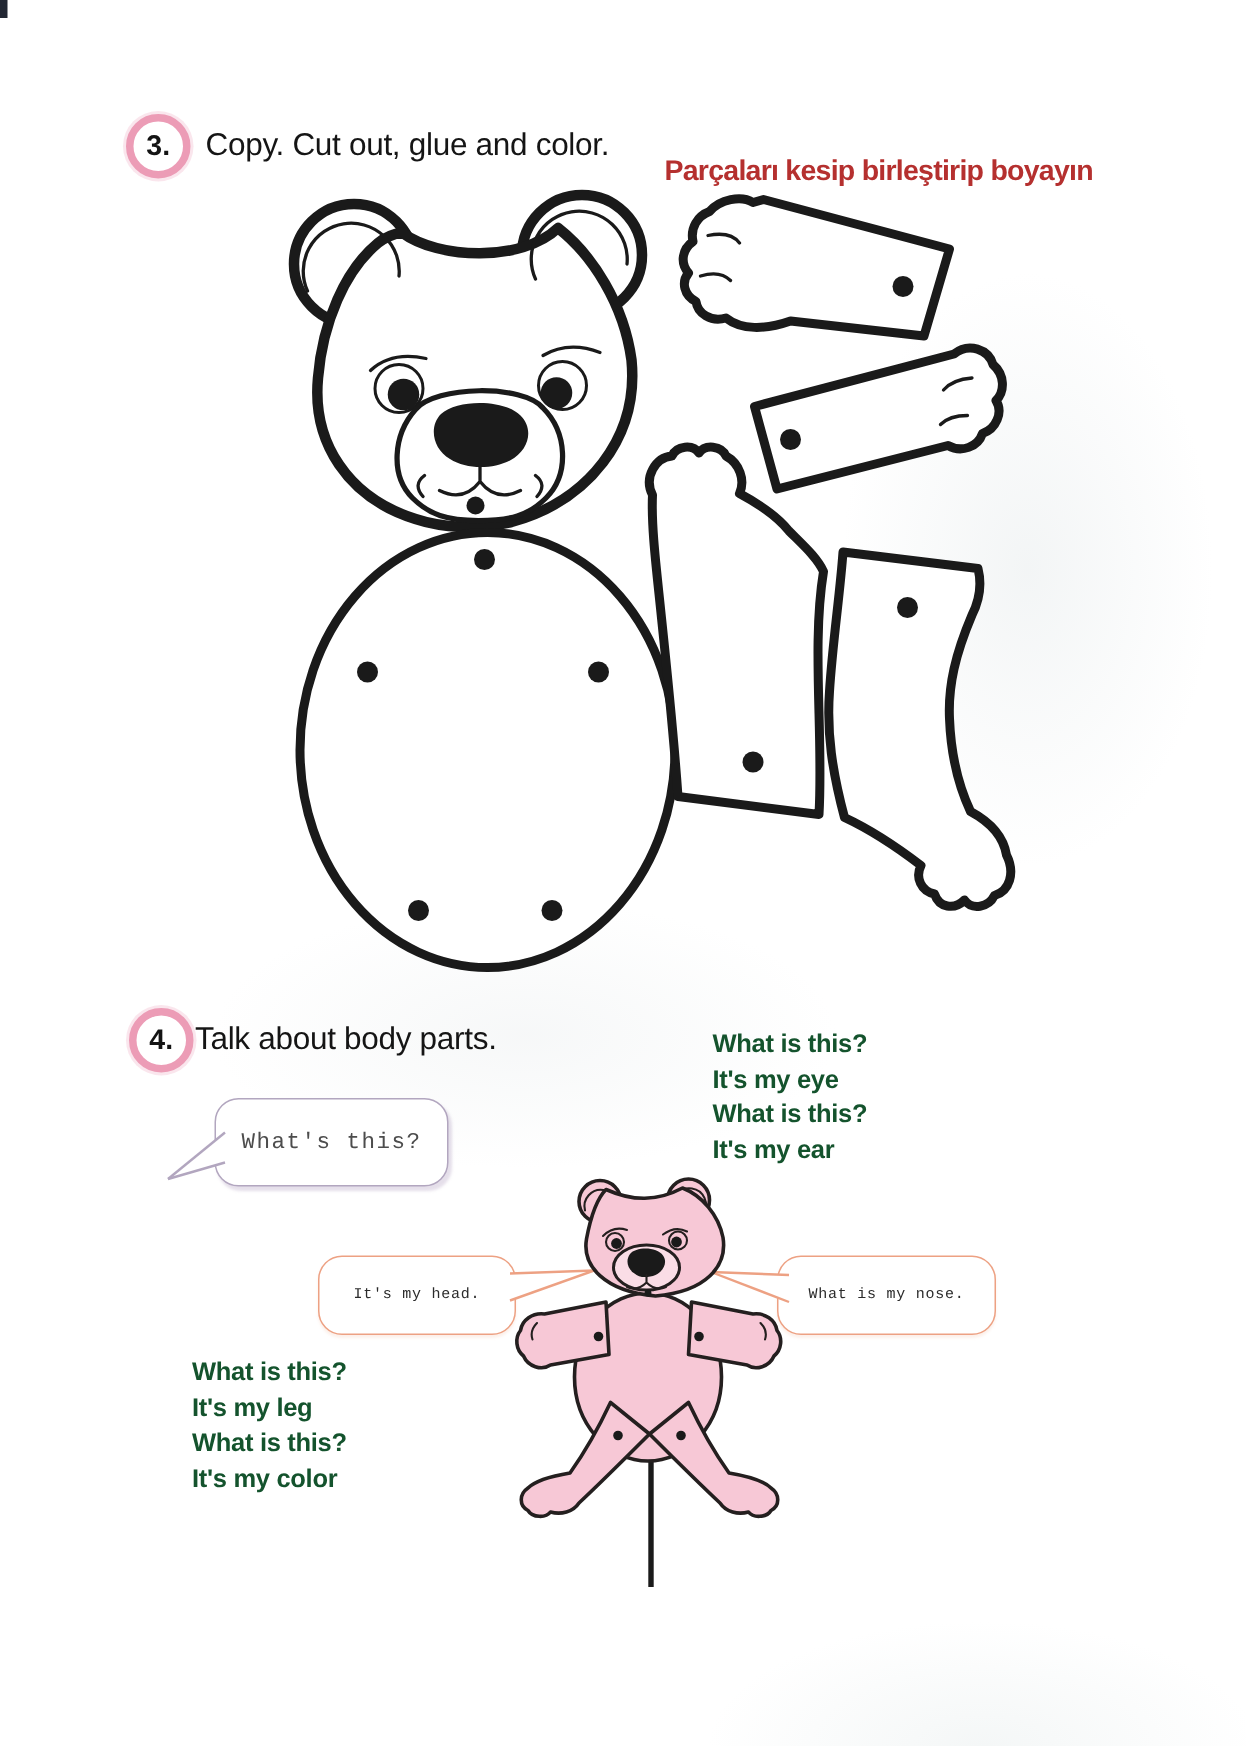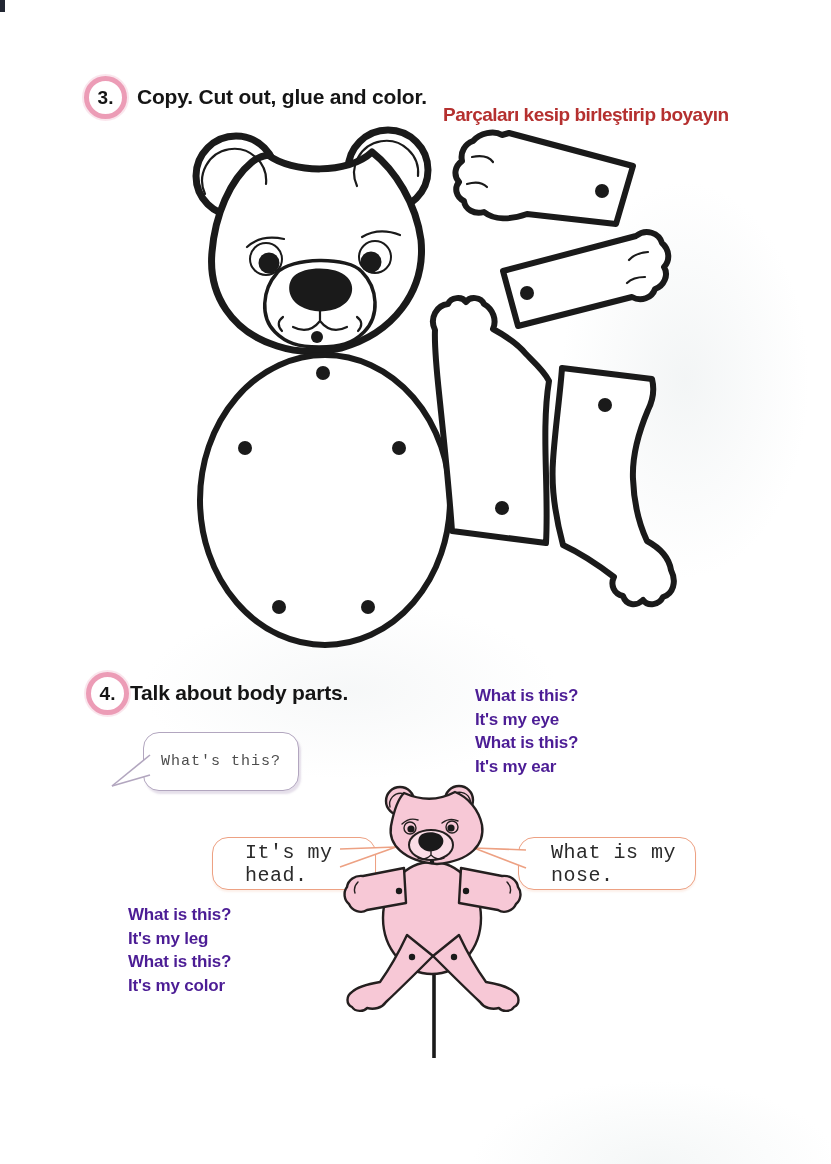--- a/index.html
+++ b/index.html
@@ -4,32 +4,32 @@
 <style>
   html,body{margin:0;padding:0;}
   body{width:831px;height:1164px;position:relative;background:#ffffff;overflow:hidden;
        font-family:"Liberation Sans", sans-serif;}
   
   .blob{position:absolute;border-radius:50%;pointer-events:none;z-index:0;}
   
   .num-circle{position:absolute;width:33px;height:33px;border:5px solid #ec9cb6;border-radius:50%;
       background:#fff;display:flex;align-items:center;justify-content:center;
       font-weight:bold;font-size:19px;color:#141414;z-index:5;box-shadow:0 0 0 2px rgba(236,156,182,.25);}
-  .h-title{position:absolute;font-weight:bold;font-size:21px;color:#151515;letter-spacing:-0.2px;z-index:5;}
+  .h-title{position:absolute;font-weight:normal;font-size:21px;color:#151515;letter-spacing:-0.2px;z-index:5;}
   .h-title-tr{position:absolute;font-weight:bold;font-size:19px;color:#b5302f;letter-spacing:-0.5px;z-index:5;}
   
-  .qa{position:absolute;color:#4c1d95;font-weight:bold;font-size:17px;line-height:23.5px;
+  .qa{position:absolute;color:#14532d;font-weight:bold;font-size:17px;line-height:23.5px;
       letter-spacing:-0.2px;z-index:5;}
   
   .bubble{position:absolute;background:#fff;border-radius:16px;display:flex;align-items:center;
       justify-content:center;z-index:2;font-family:Liberation Mono, monospace;}
   .bubble.purple{border:1.6px solid #b2a6bf;box-shadow:2px 3px 2px rgba(160,140,180,.28);
       color:#4d4d4d;font-size:15px;letter-spacing:1px;}
-  .bubble.orange{border:1.8px solid #eda183;color:#2b2b2b;font-size:20px;letter-spacing:0.5px;
-      box-shadow:0 2px 2px rgba(240,170,140,.18);padding-left:32px;}
+  .bubble.orange{border:1.8px solid #eda183;color:#2b2b2b;font-size:10px;letter-spacing:0.5px;
+      box-shadow:0 2px 2px rgba(240,170,140,.18);}
   .tail{position:absolute;z-index:3;pointer-events:none;}
   svg.art{position:absolute;left:0;top:0;z-index:4;pointer-events:none;}
   .ln{fill:#ffffff;stroke:#1a1a1a;stroke-width:6;stroke-linejoin:round;stroke-linecap:round;}
   .lnh{fill:#ffffff;stroke:#1a1a1a;stroke-width:7;stroke-linejoin:round;stroke-linecap:round;}
   .mid{fill:#ffffff;stroke:#1a1a1a;stroke-width:3.5;stroke-linejoin:round;stroke-linecap:round;}
   .thin{fill:none;stroke:#1a1a1a;stroke-width:2.2;stroke-linecap:round;}
   .dot{fill:#1a1a1a;}
   .pk{fill:#f7c8d6;stroke:#241f1f;stroke-width:2.4;stroke-linejoin:round;stroke-linecap:round;}
   .pkthin{fill:none;stroke:#241f1f;stroke-width:1.4;stroke-linecap:round;}
   .corner-mark{position:absolute;left:0;top:0;width:5px;height:12px;background:#222733;z-index:6;}

